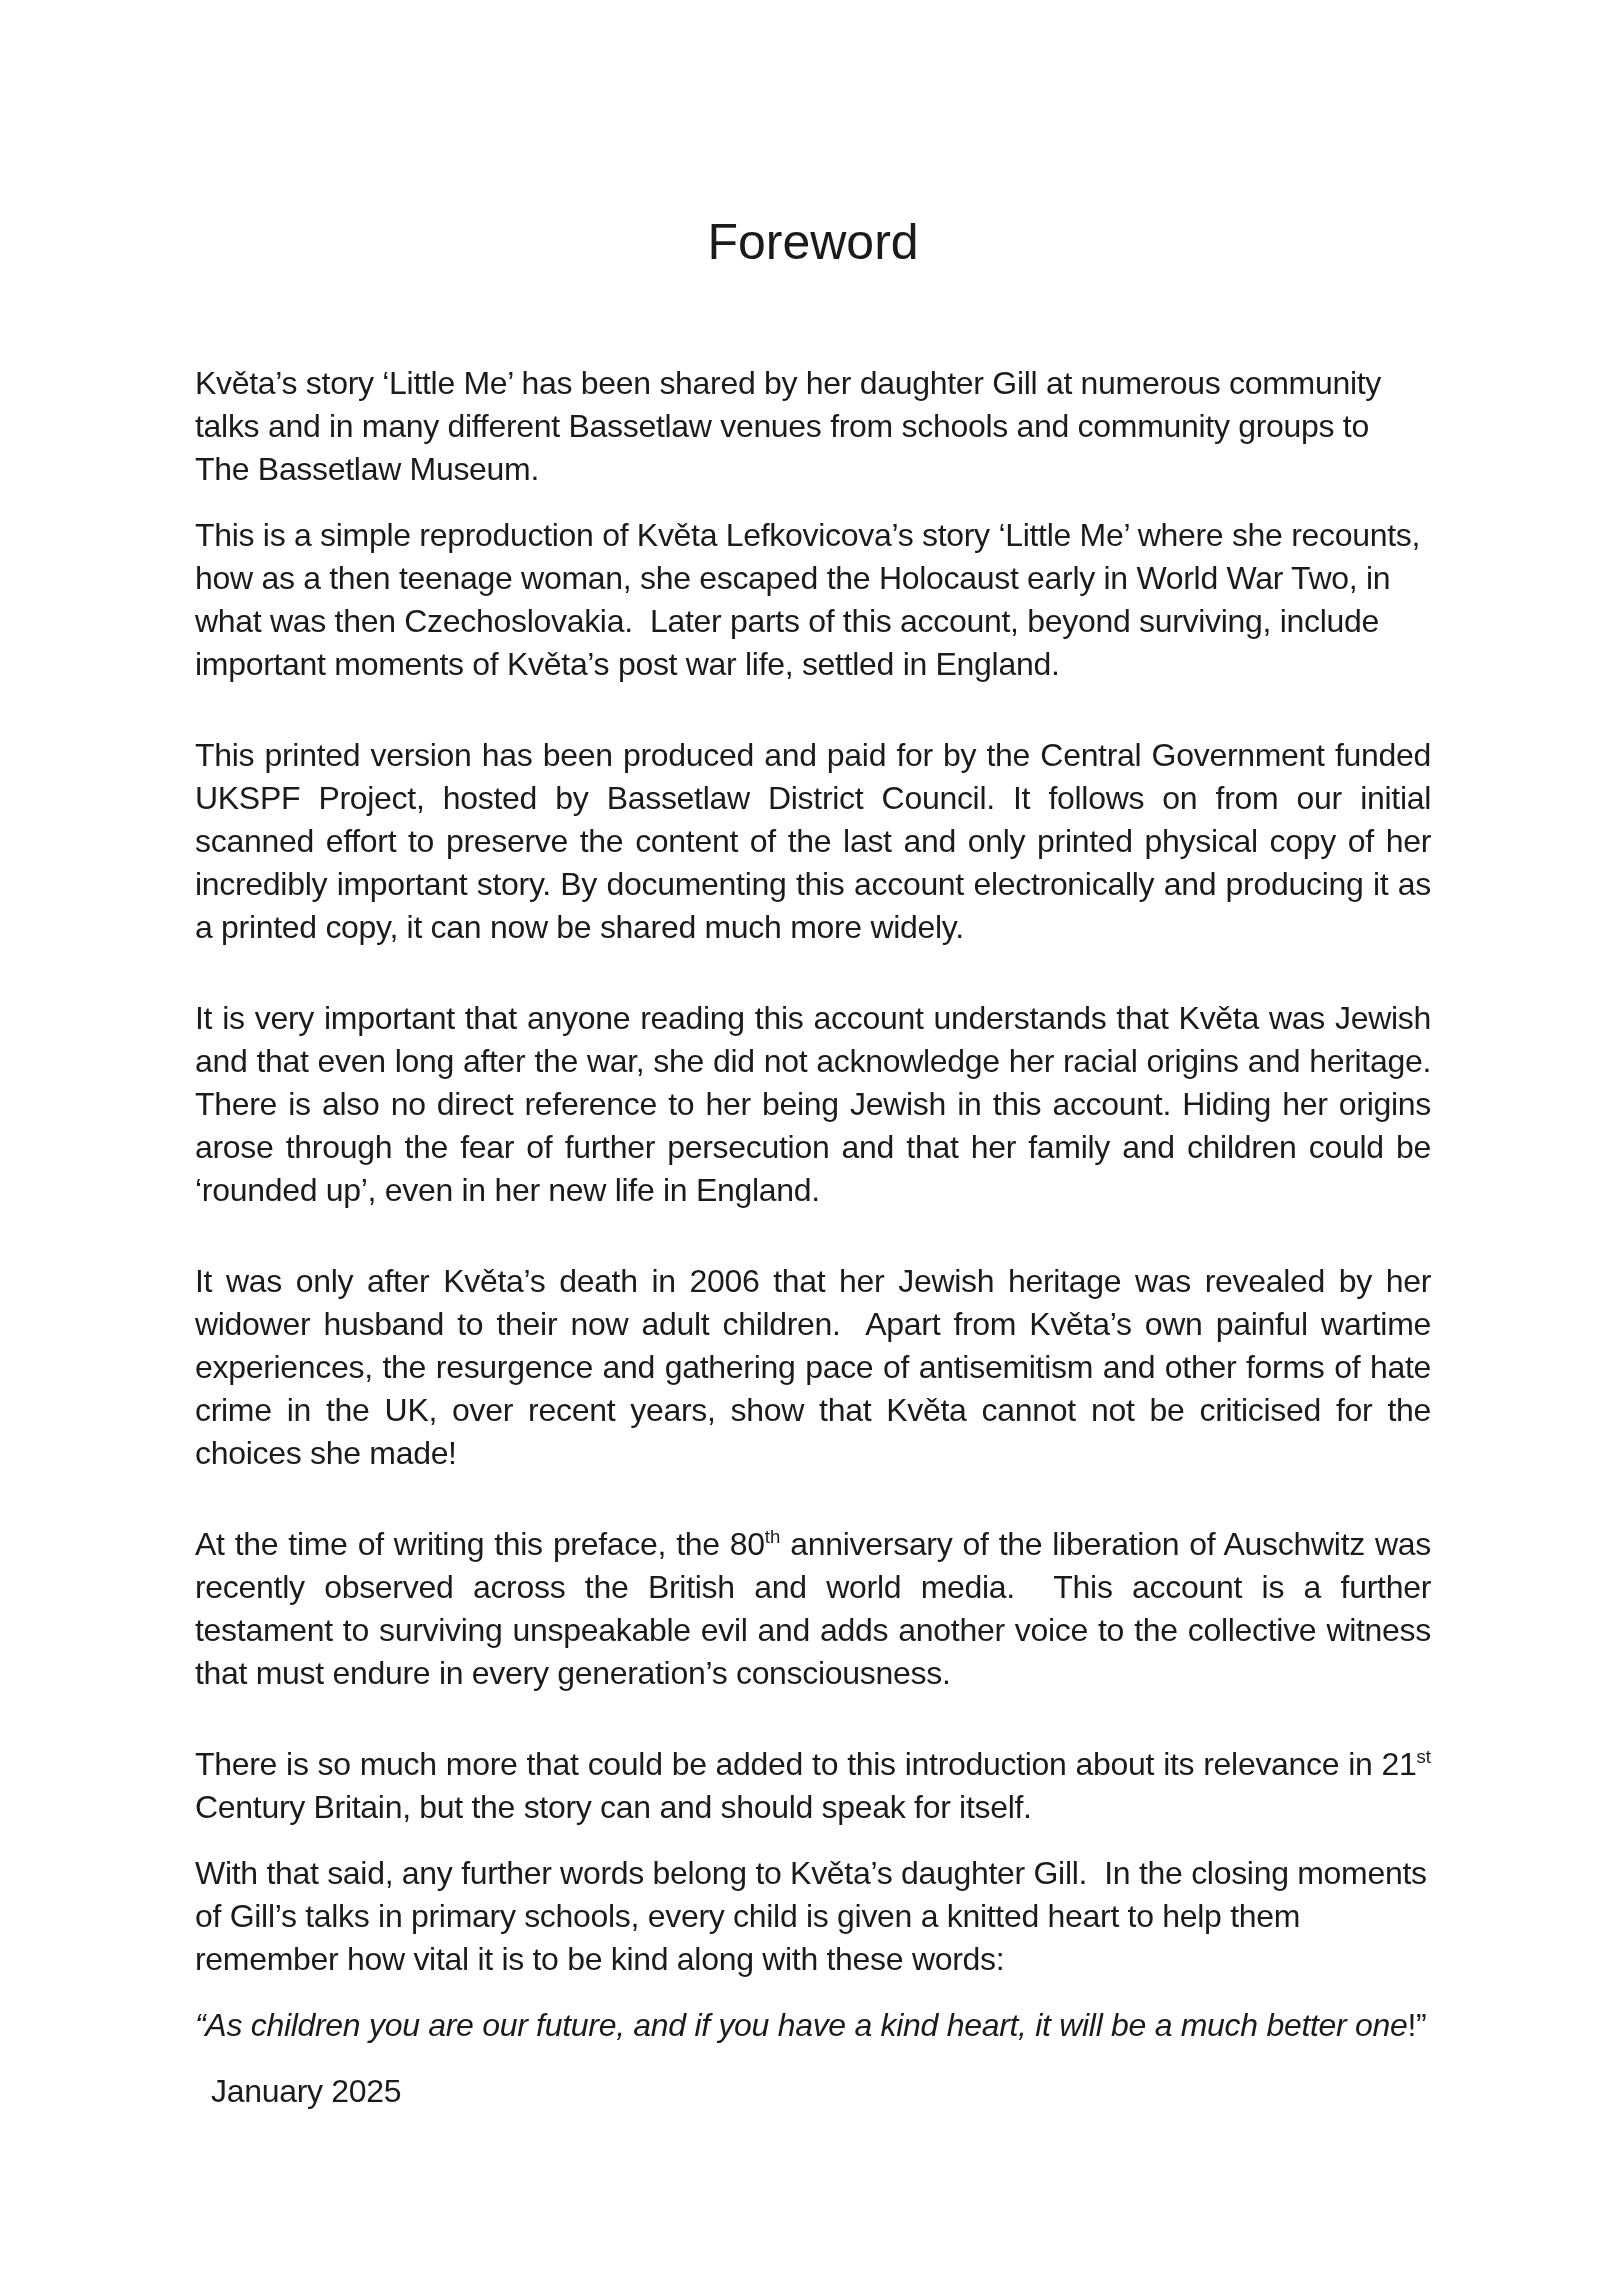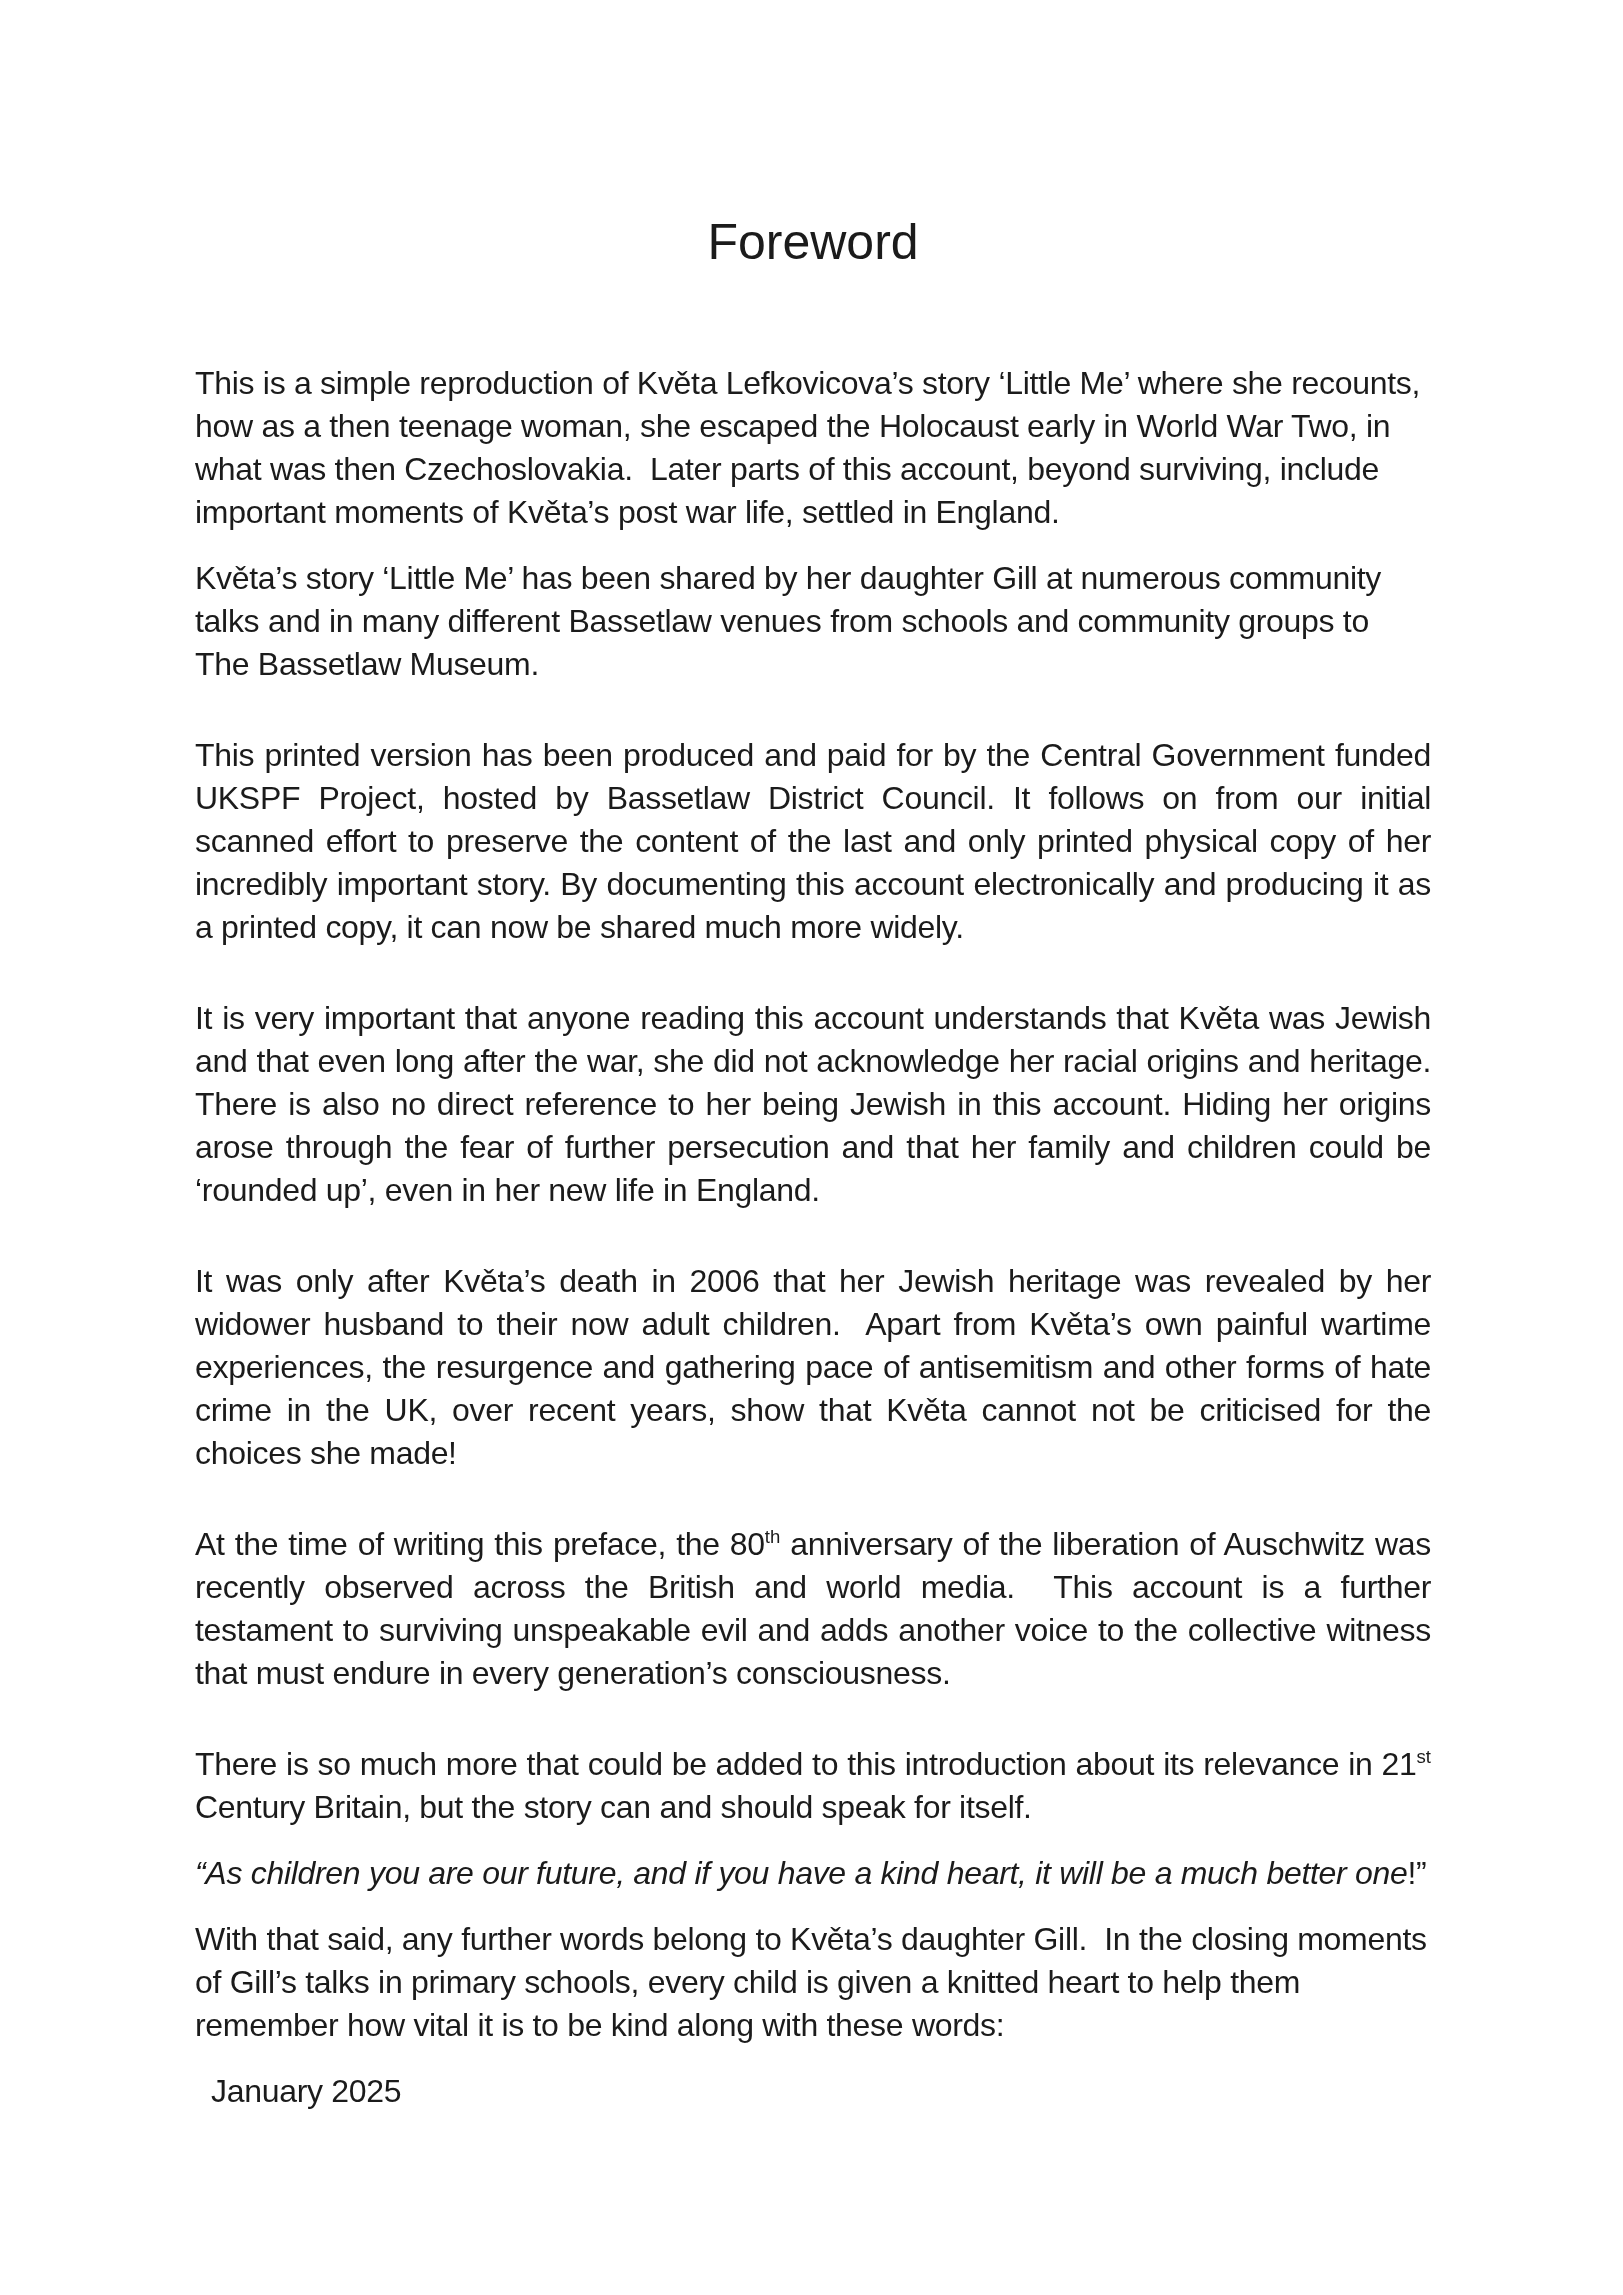--- a/index.html
+++ b/index.html
@@ -58,26 +58,26 @@
     white-space: pre-wrap;
   }
 </style>
 </head>
 <body>
 
 <div class="page">
   <h1 class="doc-title">Foreword</h1>
 
   <div class="doc-body">
+      <p class="left"><span>Květa’s story ‘Little Me’ has been shared by her daughter Gill at numerous community talks and in many different Bassetlaw venues from schools and community groups to The Bassetlaw Museum.</span></p>
       <p class="left"><span>This is a simple reproduction of Květa Lefkovicova’s story ‘Little Me’ where she recounts, how as a then teenage woman, she escaped the Holocaust early in World War Two, in what was then Czechoslovakia.  Later parts of this account, beyond surviving, include important moments of Květa’s post war life, settled in England.</span></p>
-      <p class="left"><span>Květa’s story ‘Little Me’ has been shared by her daughter Gill at numerous community talks and in many different Bassetlaw venues from schools and community groups to The Bassetlaw Museum.</span></p>
       <p class="justify"><span>This printed version has been produced and paid for by the Central Government funded UKSPF Project, hosted by Bassetlaw District Council. It follows on from our initial scanned effort to preserve the content of the last and only printed physical copy of her incredibly important story. By documenting this account electronically and producing it as a printed copy, it can now be shared much more widely.</span></p>
       <p class="justify"><span>It is very important that anyone reading this account understands that Květa was Jewish and that even long after the war, she did not acknowledge her racial origins and heritage. There is also no direct reference to her being Jewish in this account. Hiding her origins arose through the fear of further persecution and that her family and children could be ‘rounded up’, even in her new life in England.</span></p>
       <p class="justify"><span>It was only after Květa’s death in 2006 that her Jewish heritage was revealed by her widower husband to their now adult children.  Apart from Květa’s own painful wartime experiences, the resurgence and gathering pace of antisemitism and other forms of hate crime in the UK, over recent years, show that Květa cannot not be criticised for the choices she made!</span></p>
       <p class="justify"><span>At the time of writing this preface, the 80</span><span class="sup">th</span><span> anniversary of the liberation of Auschwitz was recently observed across the British and world media.  This account is a further testament to surviving unspeakable evil and adds another voice to the collective witness that must endure in every generation’s consciousness.</span></p>
       <p class="justify"><span>There is so much more that could be added to this introduction about its relevance in 21</span><span class="sup">st</span><span> Century Britain, but the story can and should speak for itself.</span></p>
+      <p class="left"><span>With that said, any further words belong to Květa’s daughter Gill.  In the closing moments of Gill’s talks in primary schools, every child is given a knitted heart to help them remember how vital it is to be kind along with these words:</span></p>
       <p class="left"><em>“As children you are our future, and if you have a kind heart, it will be a much better one</em><span>!”</span></p>
-      <p class="left"><span>With that said, any further words belong to Květa’s daughter Gill.  In the closing moments of Gill’s talks in primary schools, every child is given a knitted heart to help them remember how vital it is to be kind along with these words:</span></p>
     </div>
 
   <p class="date-line">January 2025</p>
 </div>
 
 
 </body></html>

